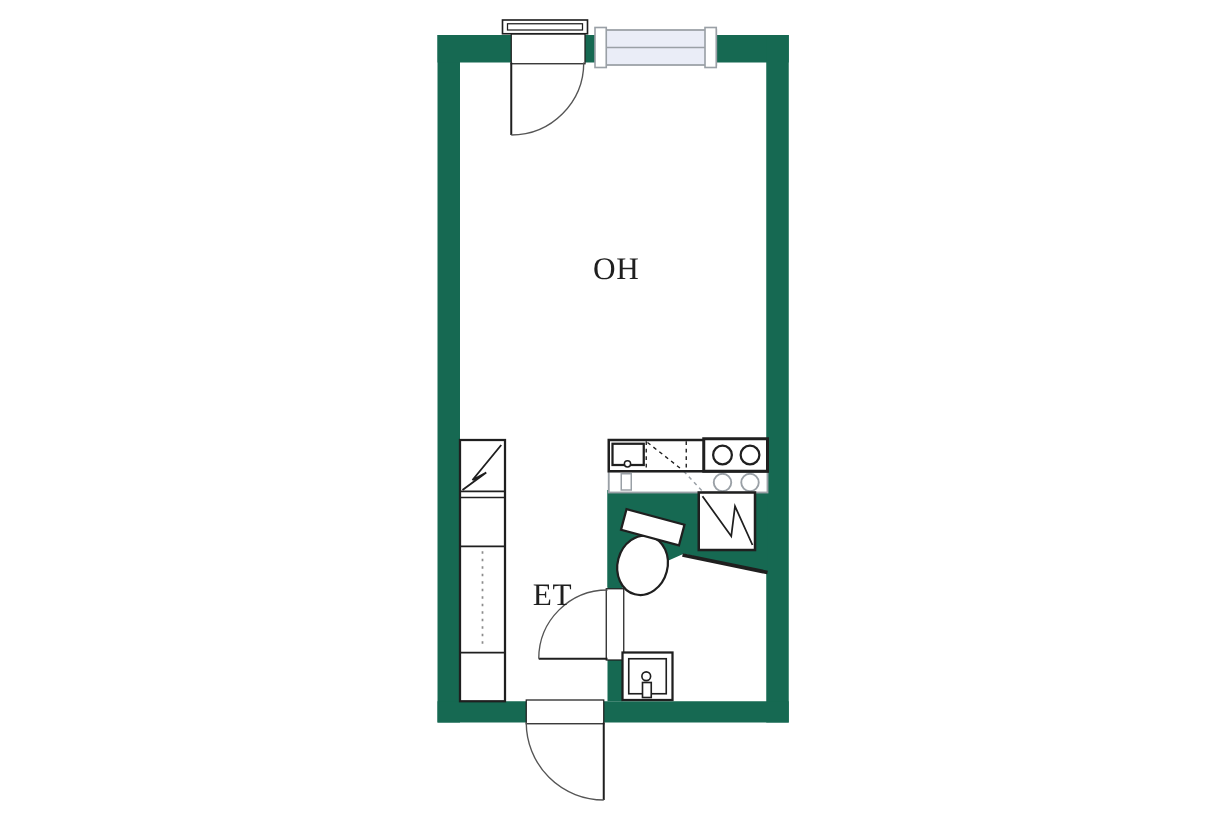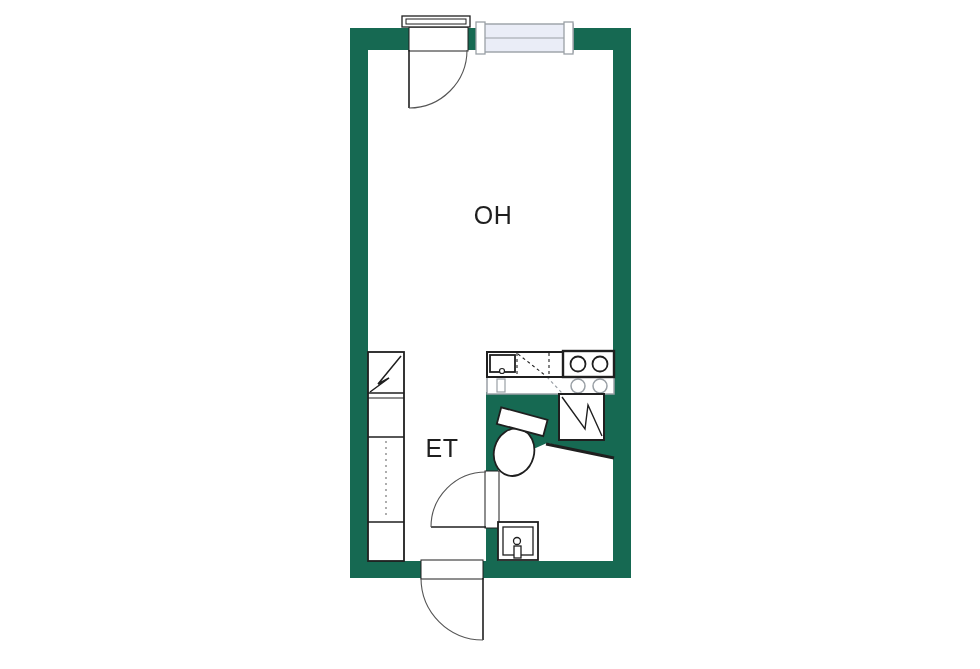--- a/index.html
+++ b/index.html
@@ -1,20 +1,20 @@
 <!DOCTYPE html>
 <html style="--wall: #166952; --line: #1f1f1f; --muted-line: #9aa0a6; --window-fill: #eaedf7; --arc: #555555; --background: #ffffff;"><head>
 <meta charset="utf-8">
 <style>
   html,body{margin:0;padding:0;background:var(--background,#fff);}
   #stage{
     position:relative;
     width:980px;height:669px;
     background:var(--background,#fff);
-    font-family:Liberation Sans, sans-serif;
+    font-family:Liberation Serif, serif;
     overflow:hidden;
   }
   #plan{position:absolute;left:0;top:0;}
   .room-label{
     position:absolute;
     color:var(--line,#1f1f1f);
     font-size:25px;
     line-height:25px;
     text-align:center;
     letter-spacing:0.5px;
@@ -113,15 +113,15 @@
       <g>
         <rect class="f" x="498" y="522" width="40" height="38" stroke-width="1.8"></rect>
         <rect class="f" x="503" y="527" width="30" height="28" stroke-width="1.3"></rect>
         <circle class="f" cx="517" cy="541" r="3.5" stroke-width="1.3"></circle>
         <rect class="f" x="514" y="546" width="7" height="12" stroke-width="1.3"></rect>
       </g>
     </g>
   </svg>
 
   <div class="room-label" style="left:458px;top:203px;width:70px;">OH</div>
-  <div class="room-label" style="left:412px;top:436px;width:60px;">ET</div>
+  <div class="room-label" style="left:412px;top:464px;width:60px;">ET</div>
 
 </div>
 
 </body></html>

